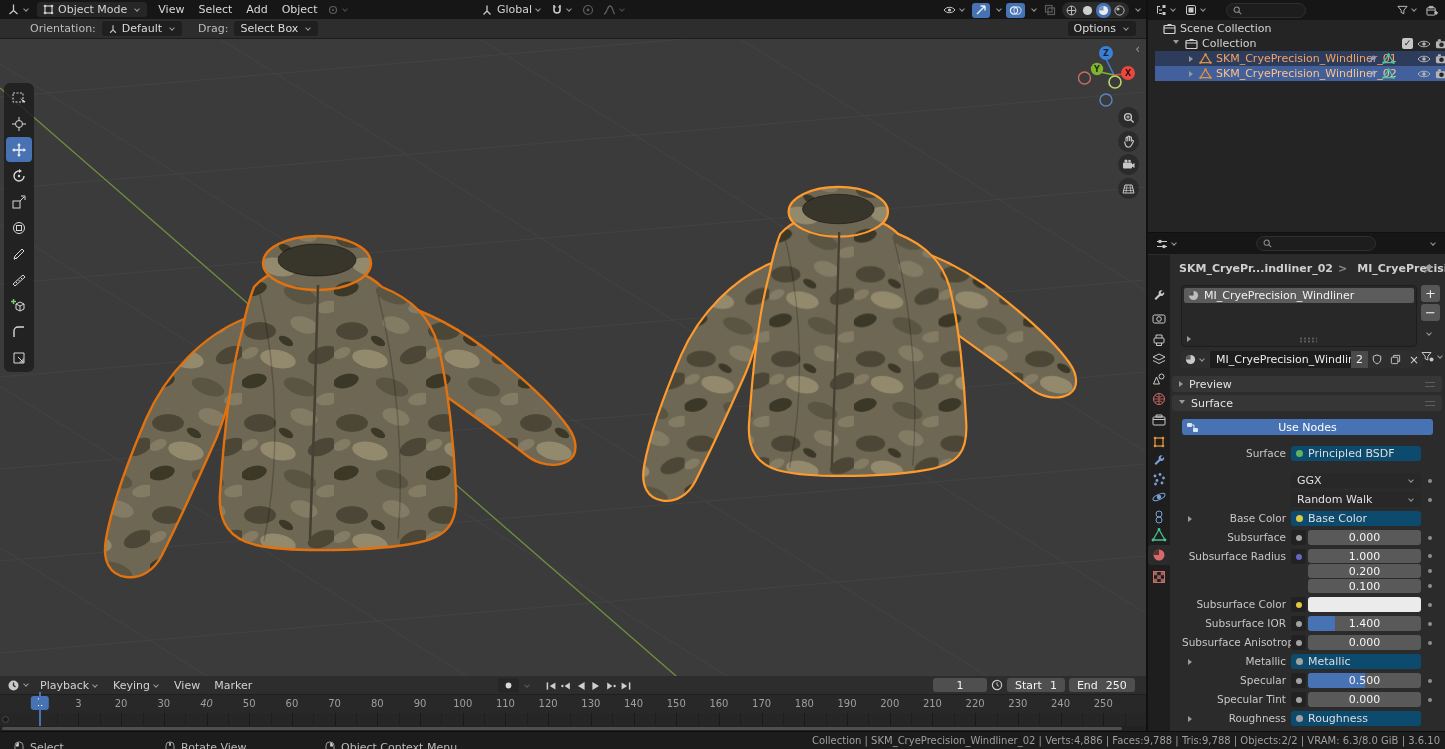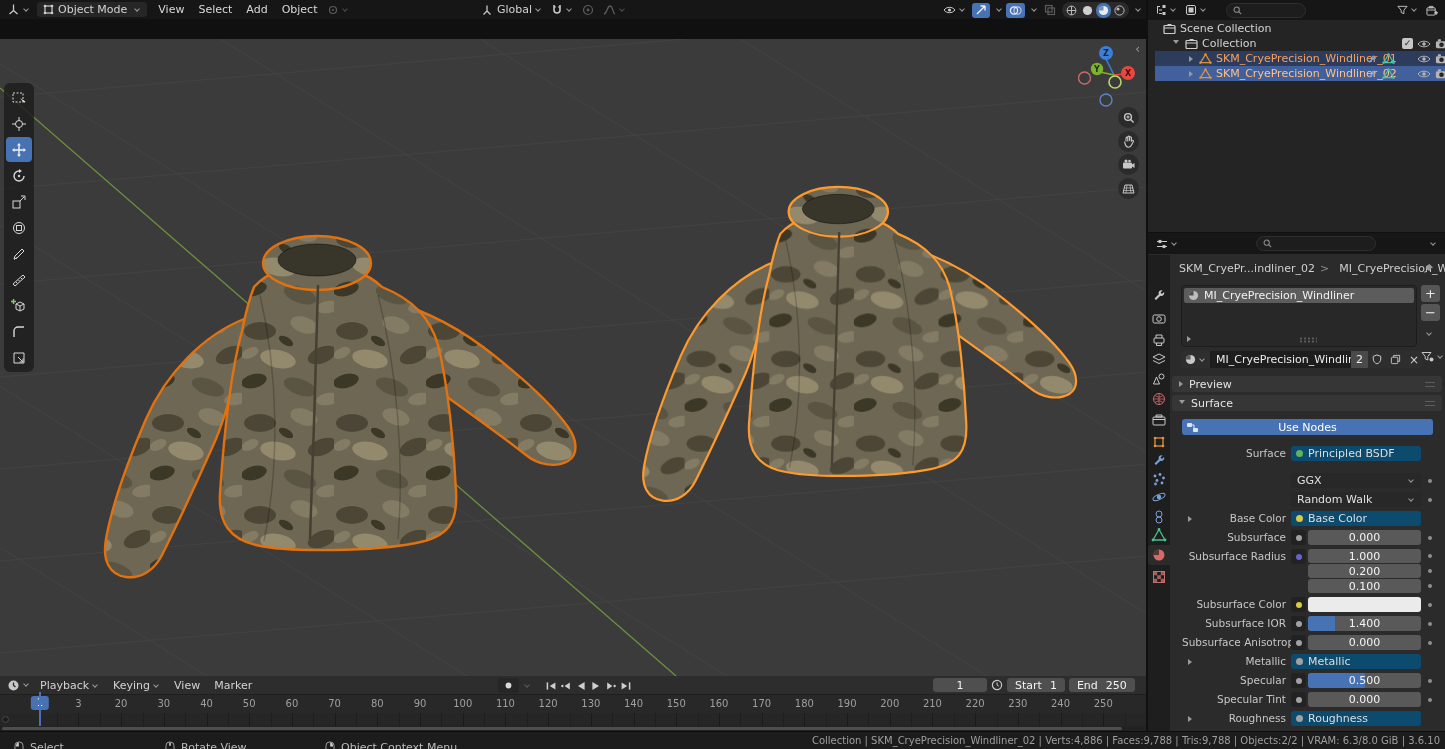--- a/index.html
+++ b/index.html
@@ -59,21 +59,21 @@
   .rt-icons { position:absolute; right:4px; display:flex; align-items:center; gap:4px; }
 
   
   #properties { position:absolute; left:1148px; top:233px; width:297px; height:498px; background:#2b2b2b; }
   #ptabs { position:absolute; left:0; top:22px; width:22px; height:476px; background:#1e1e1e; }
   .ptab { position:absolute; left:0; width:22px; height:20px; display:flex; align-items:center; justify-content:center; border-radius:3px 0 0 3px; }
   .ptab.active { background:#2b2b2b; }
   #pheader { position:absolute; left:0; top:0; width:297px; height:21px; background:#161616; display:flex; align-items:center; padding:0 5px; }
   #pheader .searchbox { position:absolute; left:108px; width:120px; }
   #pheader .endchev { position:absolute; right:8px; }
-  #pcrumb { position:absolute; left:26px; top:25px; width:268px; height:20px; display:flex; align-items:center; gap:5px; color:#cfcfcf; }
+  #pcrumb { position:absolute; left:26px; top:25px; width:268px; height:20px; display:flex; align-items:center; gap:5px; color:#cfcfcf;font-weight:bold; }
   #pcrumb .sep { color:#8a8a8a; }
   #pin { position:absolute; right:8px; }
   #pslots { position:absolute; left:33px; top:52px; width:236px; height:62px; background:#282828; border:1px solid #1d1d1d; border-radius:4px; }
   .slotrow { margin:2px; height:15px; background:#5c5c5c; border-radius:2px; display:flex; align-items:center; padding:0 4px; gap:5px; color:#f1f1f1; }
   #slot-exp { position:absolute; left:5px; bottom:4px; }
   #slot-grip { position:absolute; left:50%; bottom:3px; width:18px; height:6px;
     background-image:radial-gradient(circle, #5d5d5d 1px, transparent 1.2px); background-size:4px 3px; }
   #pslot-ops { position:absolute; left:273px; top:52px; width:20px; display:flex; flex-direction:column; gap:2px; }
   .sqbtn { width:19px; height:17px; background:#565656; border-radius:3px; color:#e8e8e8; font-size:13px;
            display:flex; align-items:center; justify-content:center; }
@@ -253,20 +253,39 @@
             <svg width="11" height="11" viewBox="0 0 11 11">
               <circle cx="5.5" cy="5.5" r="4.6" fill="none" stroke="#b9b9b9"></circle>
               <circle cx="4" cy="4" r="1.6" fill="#b9b9b9"></circle>
             </svg>
           </span>
       </span>
       <span class="chev"></span>
     </div>
   </div>
 
+  <div id="toolsettings">
+    <span class="lab">Orientation:</span>
+    <span class="ddbtn">
+      <svg width="10" height="10" viewBox="0 0 12 12">
+          <path d="M6 1.5v5.5M6 7 2.5 10.5M6 7l3.5 3.5" stroke="#c9c9c9" stroke-width="1.3" fill="none"></path>
+        </svg>
+      <span>Default</span>
+        <span class="chev"></span>
+    </span>
+    <span class="lab" style="margin-left:10px">Drag:</span>
+    <span class="ddbtn">
+      <span>Select Box</span>
+        <span class="chev"></span>
+    </span>
+    <span class="ddbtn" id="options-btn">
+      <span>Options</span>
+        <span class="chev"></span>
+    </span>
+  </div>
 
   <div id="viewport">
     <svg width="1146" height="637" viewBox="0 0 1146 637">
       <defs>
         <pattern id="camo" width="92" height="92" patternUnits="userSpaceOnUse">
           <rect width="92" height="92" fill="#6e6754"></rect>
           <ellipse cx="18" cy="16" rx="16" ry="9" fill="#4b4636"></ellipse>
           <ellipse cx="62" cy="10" rx="14" ry="8" fill="#847b64" transform="rotate(18 62 10)"></ellipse>
           <ellipse cx="80" cy="40" rx="15" ry="8" fill="#4b4636" transform="rotate(-22 80 40)"></ellipse>
           <ellipse cx="36" cy="44" rx="18" ry="9" fill="#93896d" transform="rotate(12 36 44)"></ellipse>
@@ -1045,21 +1064,21 @@
             <span>End</span>
             <span>250</span>
           </span>
       </div>
     </div>
     <div id="tl-ruler">
       <span id="curframe">1</span>
     <span class="tick" style="left: 78.43px;">3</span>
         <span class="tick" style="left: 121.13px;">20</span>
         <span class="tick" style="left: 163.83px;">30</span>
-        <span class="tick" style="left: 206.53px;">40</span>
+        <span class="tick" style="left: 206.53px; font-style: italic;">40</span>
         <span class="tick" style="left: 249.23px;">50</span>
         <span class="tick" style="left: 291.93px;">60</span>
         <span class="tick" style="left: 334.63px;">70</span>
         <span class="tick" style="left: 377.33px;">80</span>
         <span class="tick" style="left: 420.03px;">90</span>
         <span class="tick" style="left: 462.73px;">100</span>
         <span class="tick" style="left: 505.43px;">110</span>
         <span class="tick" style="left: 548.13px;">120</span>
         <span class="tick" style="left: 590.83px;">130</span>
         <span class="tick" style="left: 633.53px;">140</span>

